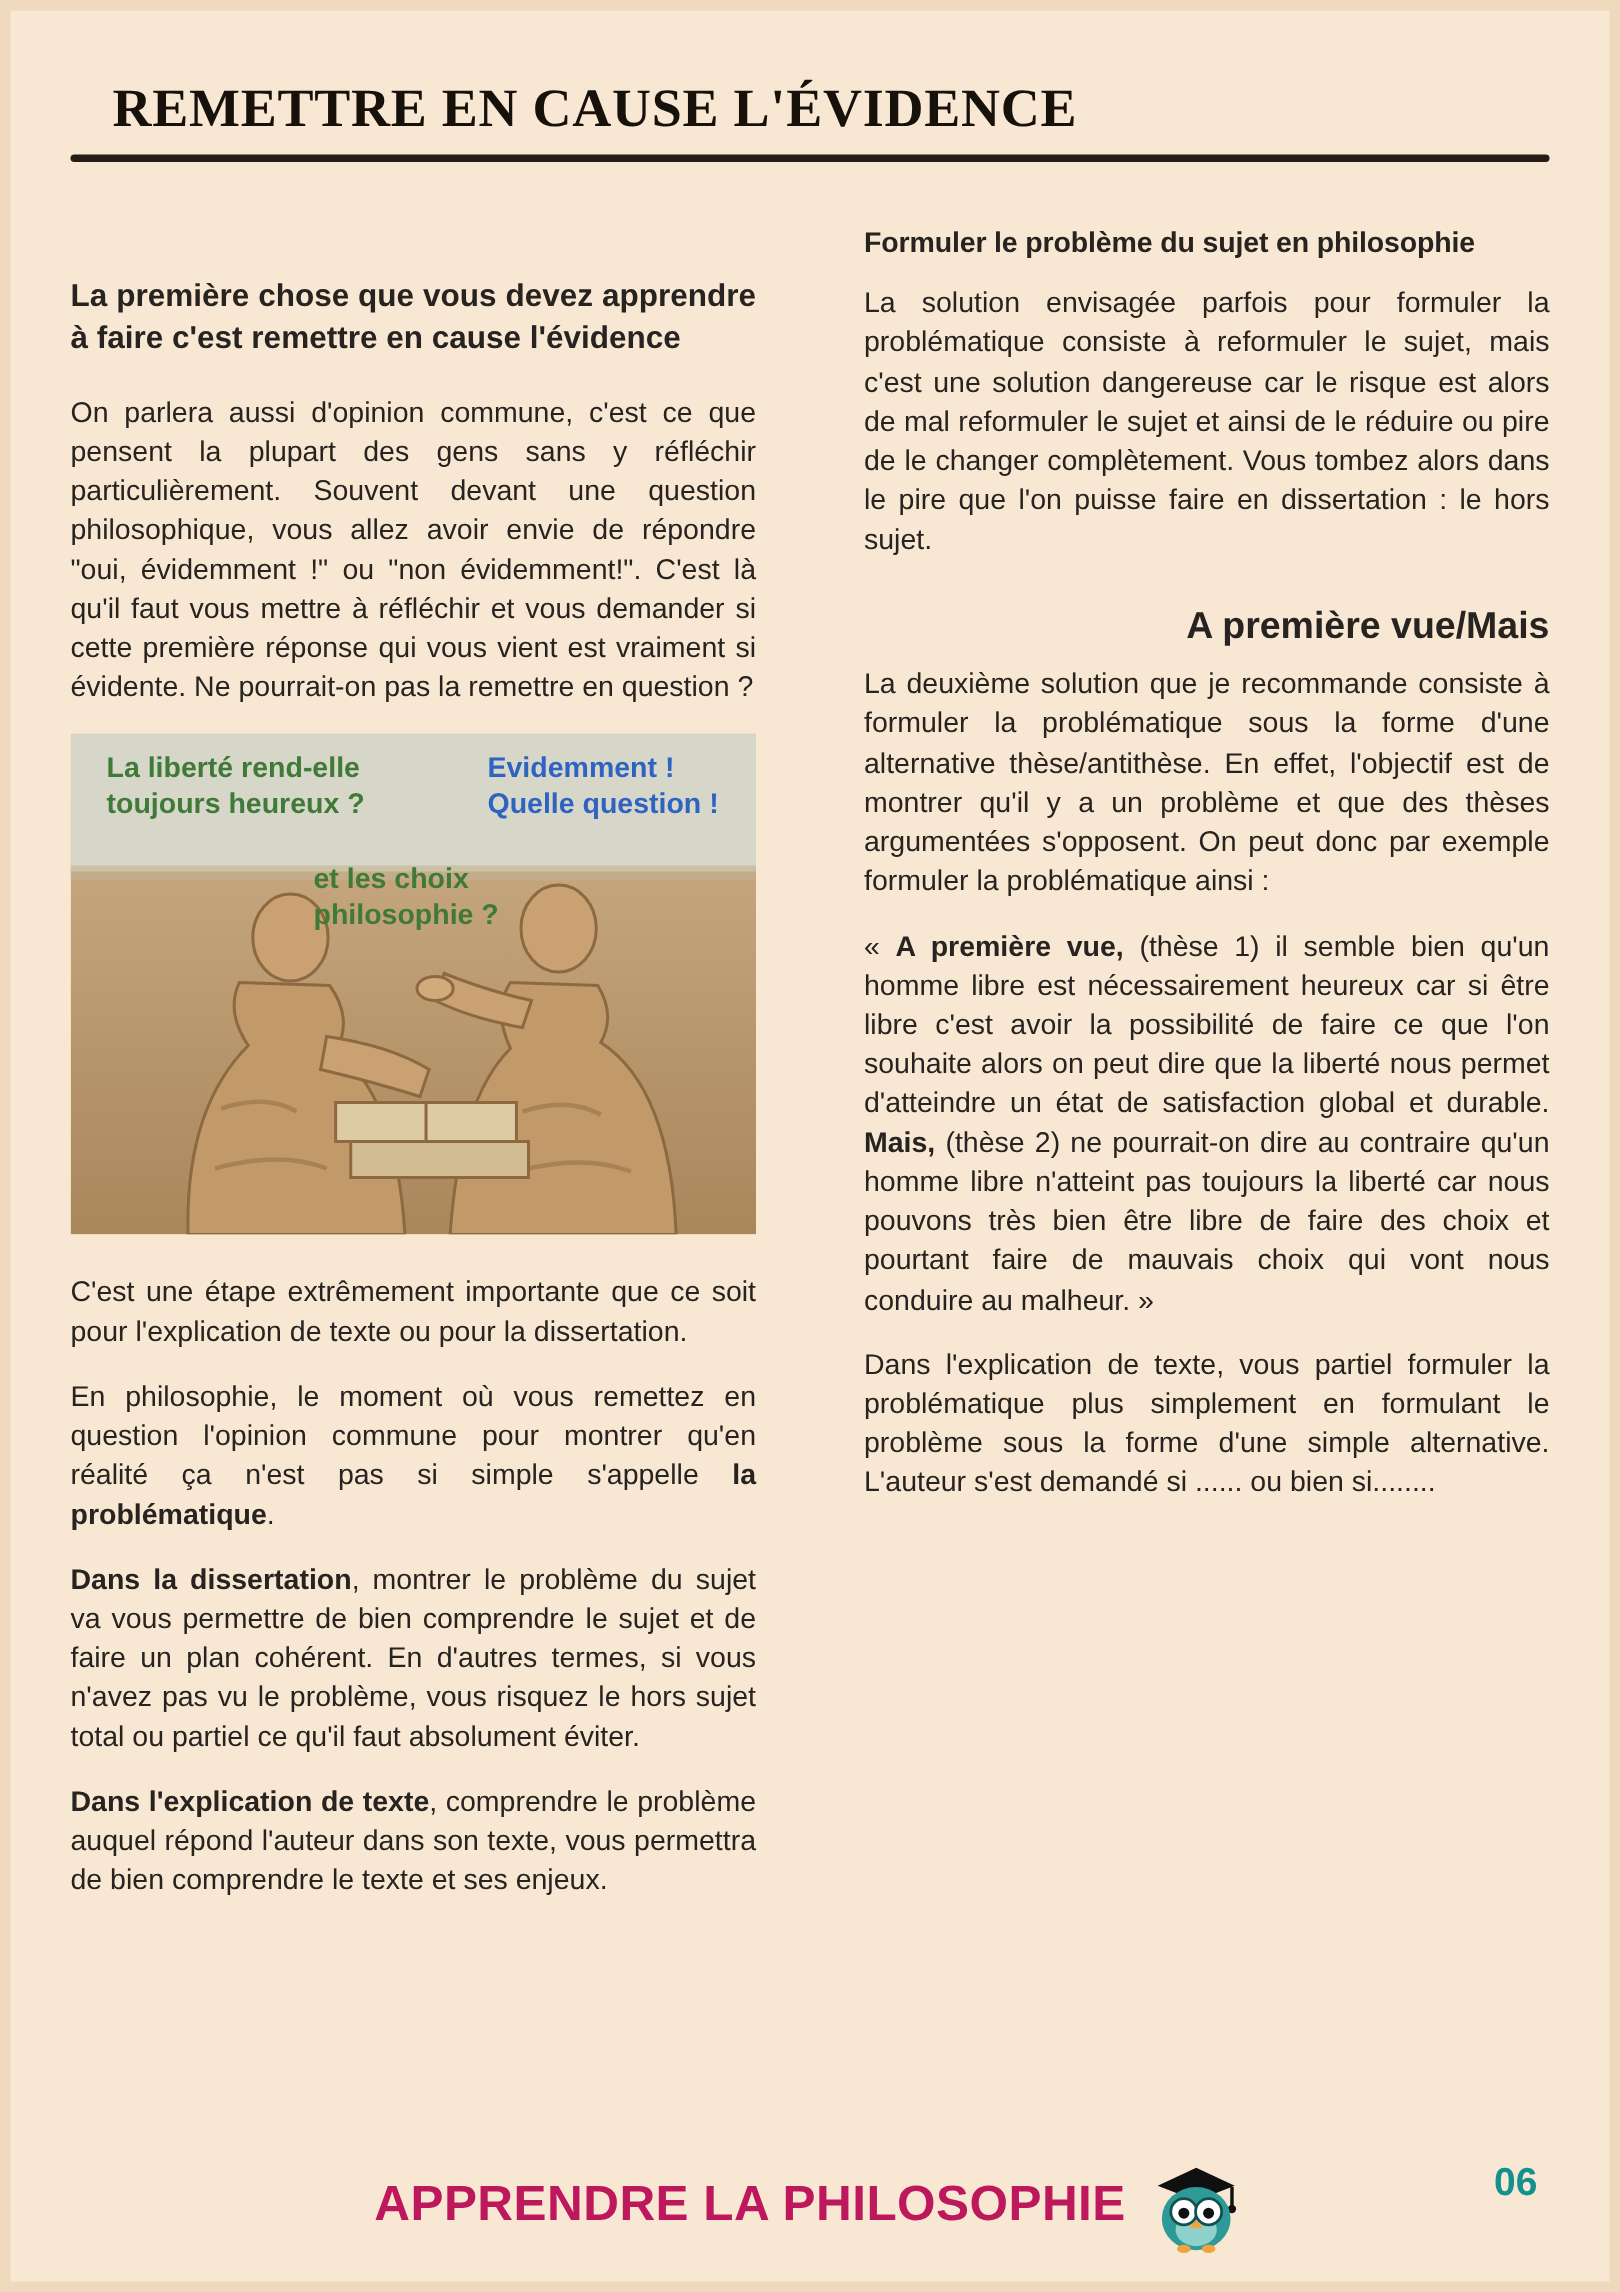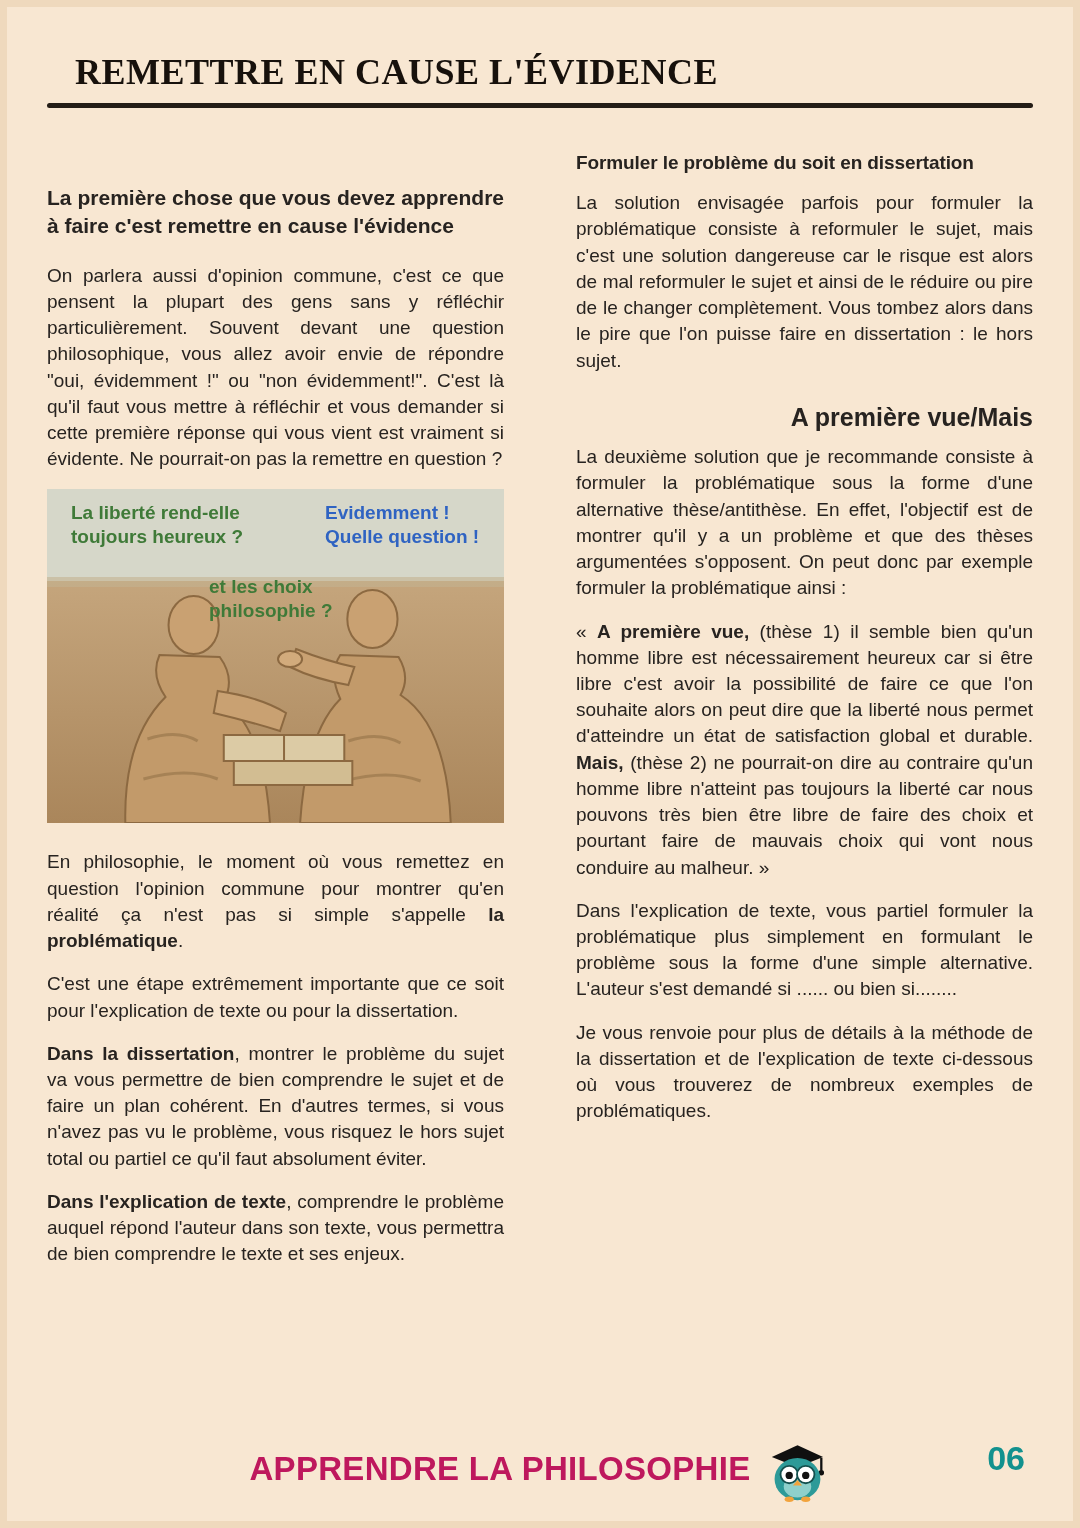--- a/index.html
+++ b/index.html
@@ -101,21 +101,21 @@
     font-size:33px;
     letter-spacing:0.3px;
     color:#be185d;
     white-space:nowrap;
   }
   .owl { width:66px; height:66px; flex:0 0 auto; }
   .pagenum {
     position:absolute;
     right:48px; top:6px;
     font-weight:bold;
-    font-size:34px;
+    font-size:26px;
     color:#12918e;
     text-align:center;
   }
 </style>
 </head>
 <body>
 
 <div class="page">
 
   <h1 class="title">REMETTRE EN CAUSE L'ÉVIDENCE</h1>
@@ -153,51 +153,50 @@
 
           <rect x="176" y="246" width="120" height="26" fill="#dccba5" stroke="#8c6941" stroke-width="2"></rect>
           <rect x="186" y="272" width="118" height="24" fill="#d2bd92" stroke="#8c6941" stroke-width="2"></rect>
           <line x1="236" y1="246" x2="236" y2="272" stroke="#8c6941" stroke-width="2"></line>
         </svg>
         <div class="fig-caption cap-blue  cap-right">Evidemment ! Quelle question !</div>
         <div class="fig-caption cap-green cap-left">La liberté rend-elle toujours heureux ?</div>
         <div class="fig-caption cap-green cap-mid">et les choix philosophie ?</div>
       </div>
 
+      <p>C'est une étape extrêmement importante que ce soit pour l'explication de texte ou pour la dissertation.</p>
+
       <p>
         <span>En philosophie, le moment où vous remettez en question l'opinion commune pour montrer qu'en réalité ça n'est pas si simple s'appelle </span><b>la problématique</b><span>.</span>
       </p>
 
-      <p>C'est une étape extrêmement importante que ce soit pour l'explication de texte ou pour la dissertation.</p>
-
       <p>
         <b>Dans la dissertation</b><span>, montrer le problème du sujet va vous permettre de bien comprendre le sujet et de faire un plan cohérent. En d'autres termes, si vous n'avez pas vu le problème, vous risquez le hors sujet total ou partiel ce qu'il faut absolument éviter.</span>
       </p>
 
       <p>
         <b>Dans l'explication de texte</b><span>, comprendre le problème auquel répond l'auteur dans son texte, vous permettra de bien comprendre le texte et ses enjeux.</span>
       </p>
     </div>
 
     <div class="col">
-      <div class="h-small">Formuler le problème du soit en dissertation</div>
+      <div class="h-small">Formuler le problème du sujet en philosophie</div>
 
       <p>La solution envisagée parfois pour formuler la problématique consiste à reformuler le sujet, mais c'est une solution dangereuse car le risque est alors de mal reformuler le sujet et ainsi de le réduire ou pire de le changer complètement. Vous tombez alors dans le pire que l'on puisse faire en dissertation : le hors sujet.</p>
 
       <div class="h-big">A première vue/Mais</div>
 
       <p>La deuxième solution que je recommande consiste à formuler la problématique sous la forme d'une alternative thèse/antithèse. En effet, l'objectif est de montrer qu'il y a un problème et que des thèses argumentées s'opposent. On peut donc par exemple formuler la problématique ainsi :</p>
 
       <p>
         <span>« </span><b>A première vue,</b><span> (thèse 1) il semble bien qu'un homme libre est nécessairement heureux car si être libre c'est avoir la possibilité de faire ce que l'on souhaite alors on peut dire que la liberté nous permet d'atteindre un état de satisfaction global et durable. </span><b>Mais,</b><span> (thèse 2) ne pourrait-on dire au contraire qu'un homme libre n'atteint pas toujours la liberté car nous pouvons très bien être libre de faire des choix et pourtant faire de mauvais choix qui vont nous conduire au malheur. »</span>
       </p>
 
       <p>Dans l'explication de texte, vous partiel formuler la problématique plus simplement en formulant le problème sous la forme d'une simple alternative. L'auteur s'est demandé si ...... ou bien si........</p>
 
-      <p>Je vous renvoie pour plus de détails à la méthode de la dissertation et de l'explication de texte ci-dessous où vous trouverez de nombreux exemples de problématiques.</p>
     </div>
 
   </div>
 </div>
 
 <div class="footer">
   <div class="brand-wrap">
     <span class="brand">APPRENDRE LA PHILOSOPHIE</span>
     <svg class="owl" viewBox="0 0 72 72">
 

